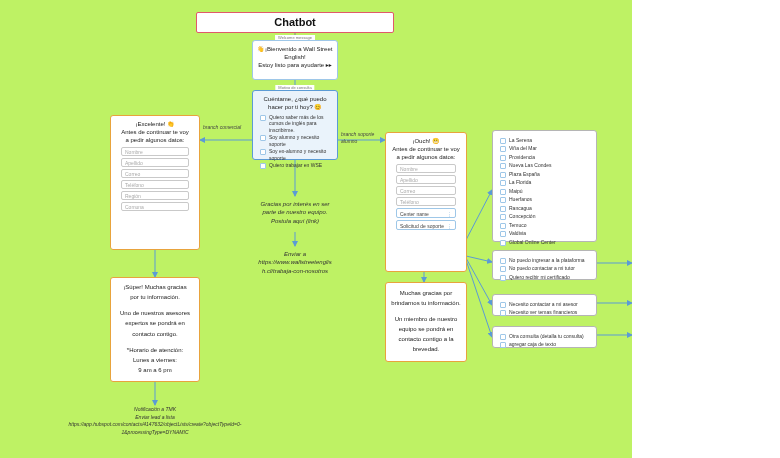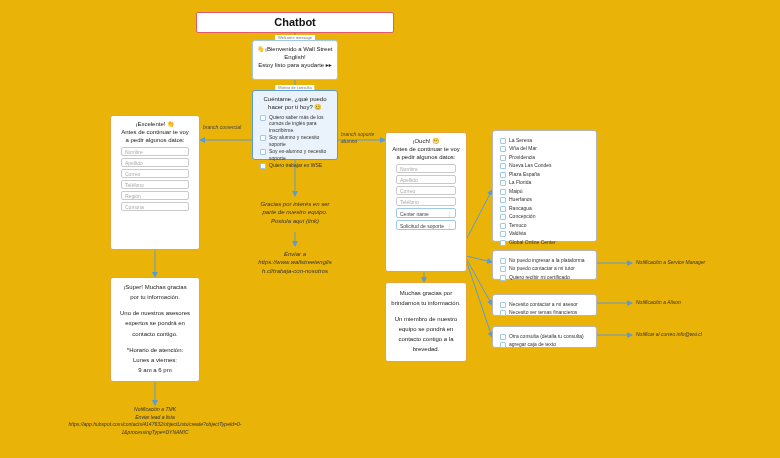--- a/index.html
+++ b/index.html
@@ -5,24 +5,24 @@
   html, body {
     margin: 0;
     padding: 0;
     background: #ffffff;
   }
   body {
     font-family: "Liberation Sans", sans-serif;
   }
   #canvas {
     position: relative;
-    width: 780px;
+    width: 632px;
     height: 458px;
     overflow: hidden;
-    background: #eab308;
+    background: #bef264;
     text-decoration: underline;
   }
   #wires {
     position: absolute;
     left: 0; top: 0;
     width: 780px;
     height: 458px;
     pointer-events: none;
   }
   .node {

